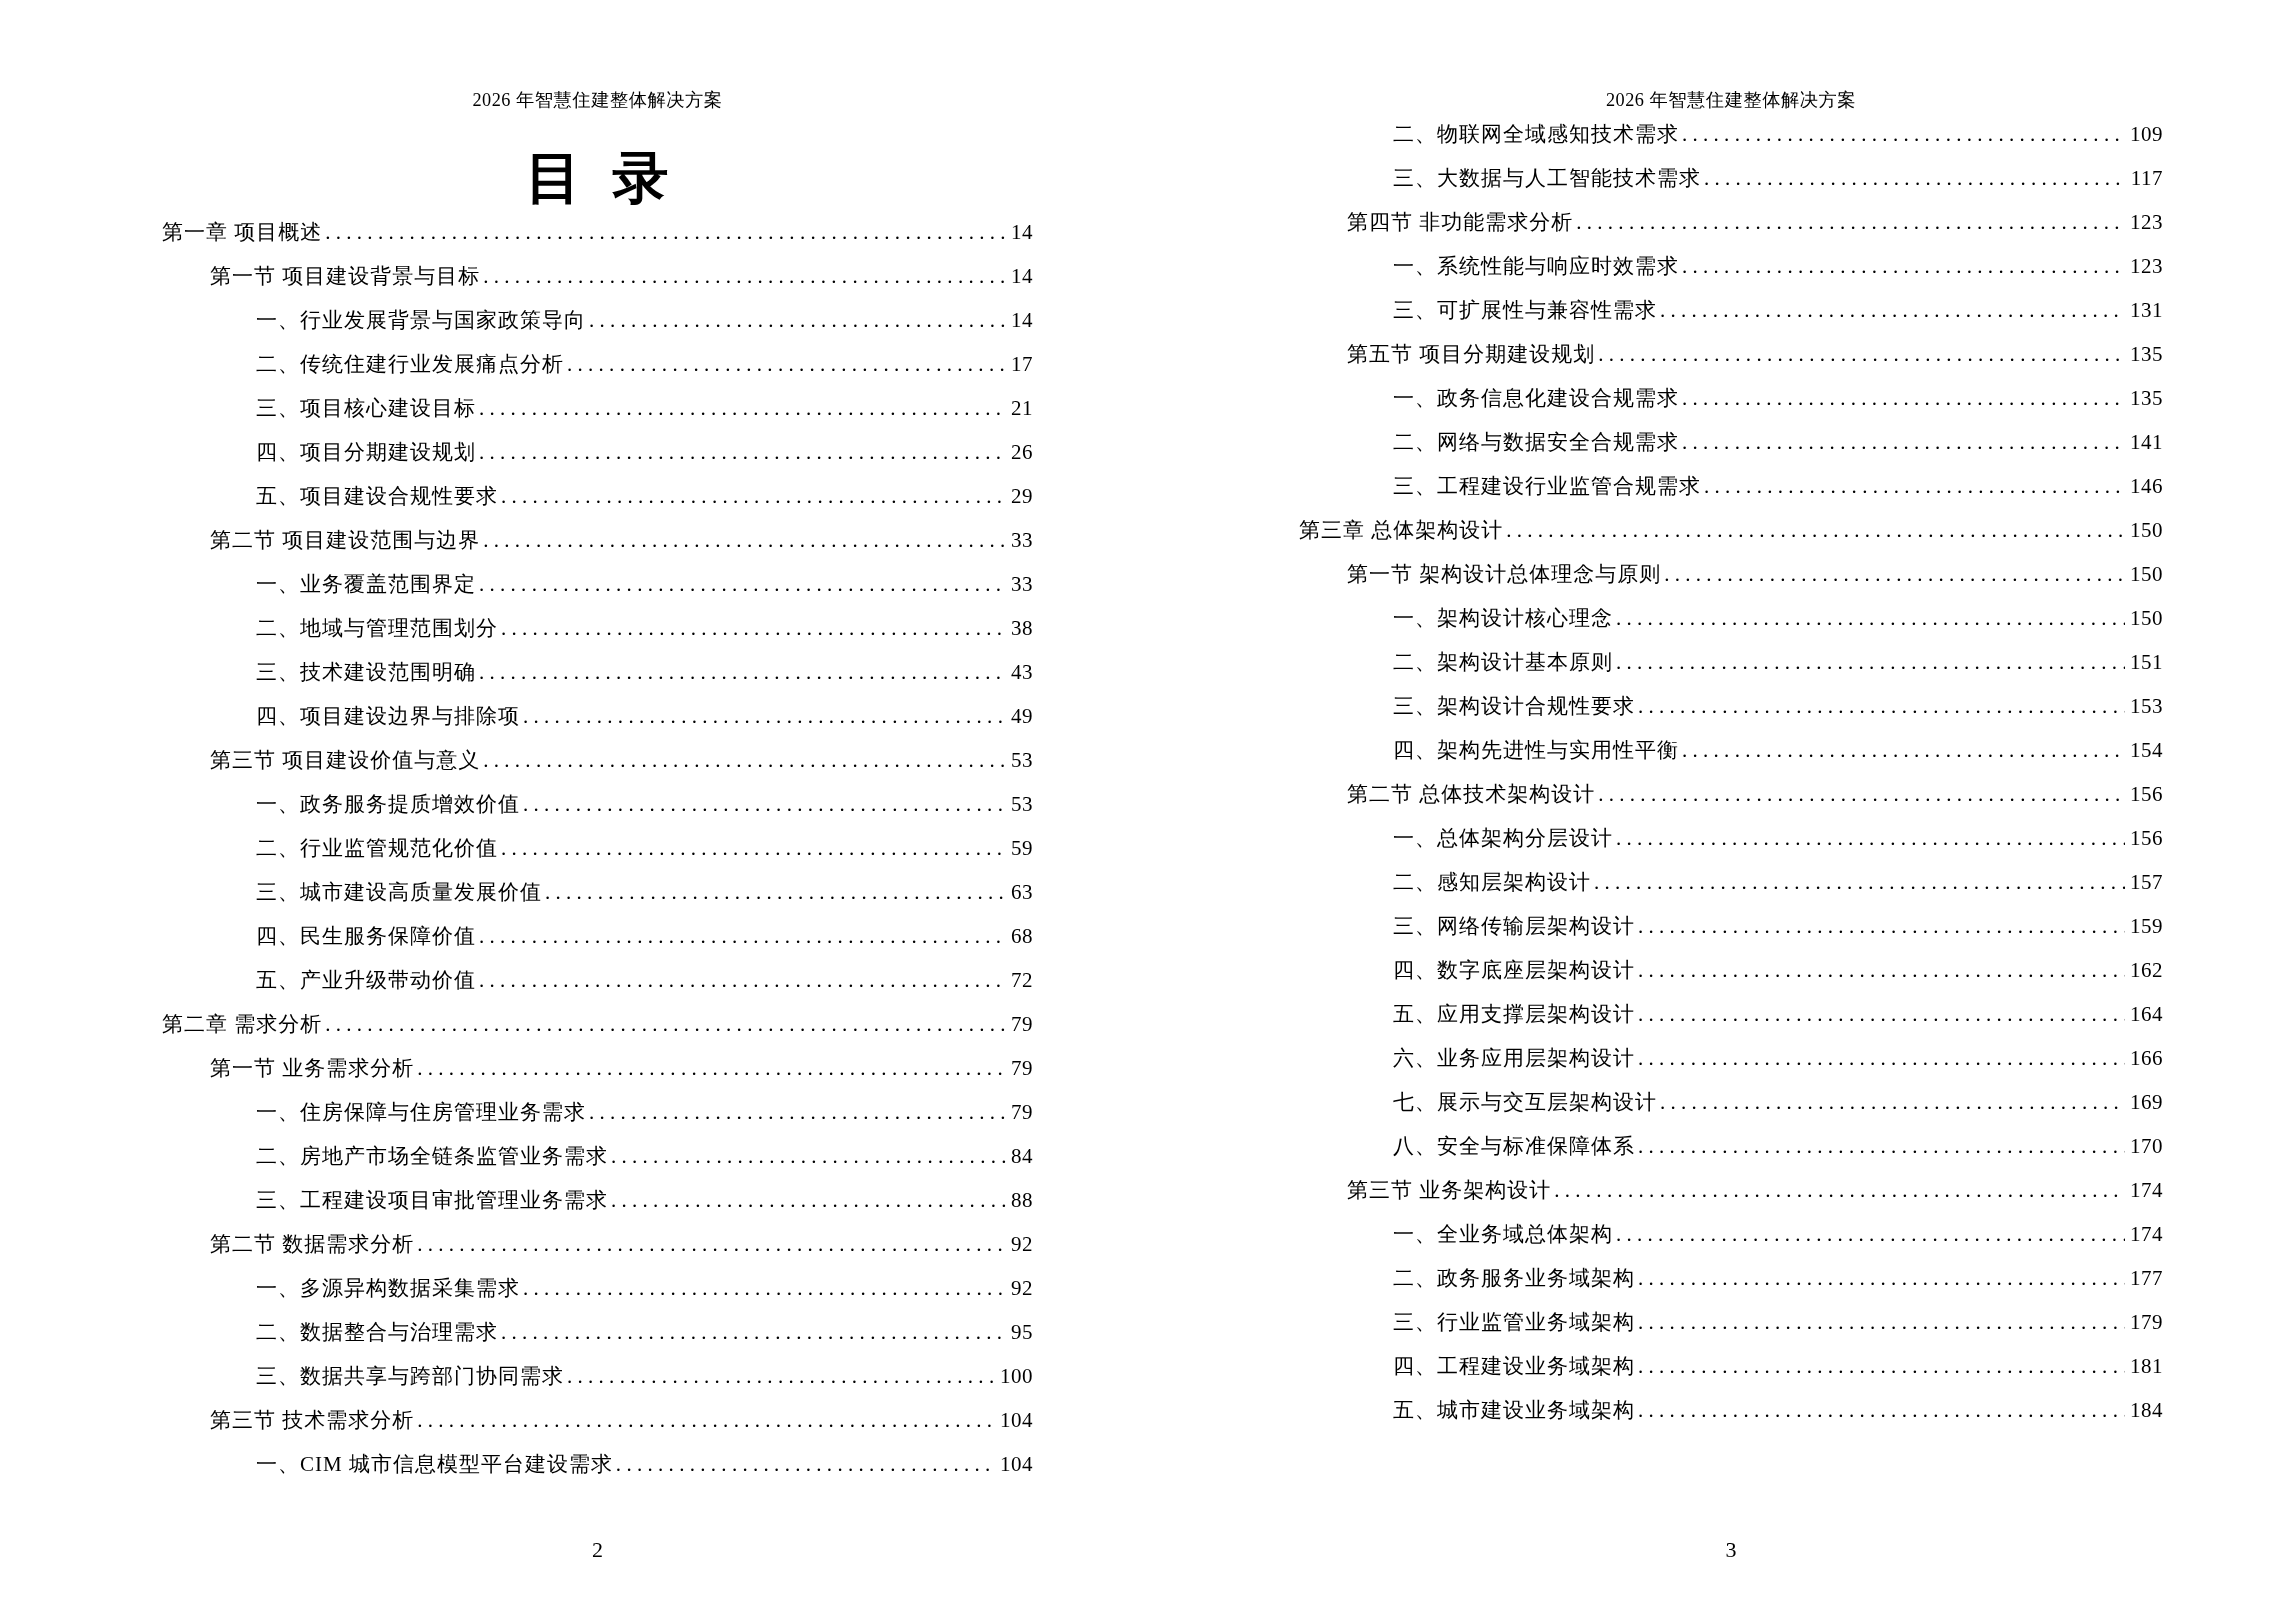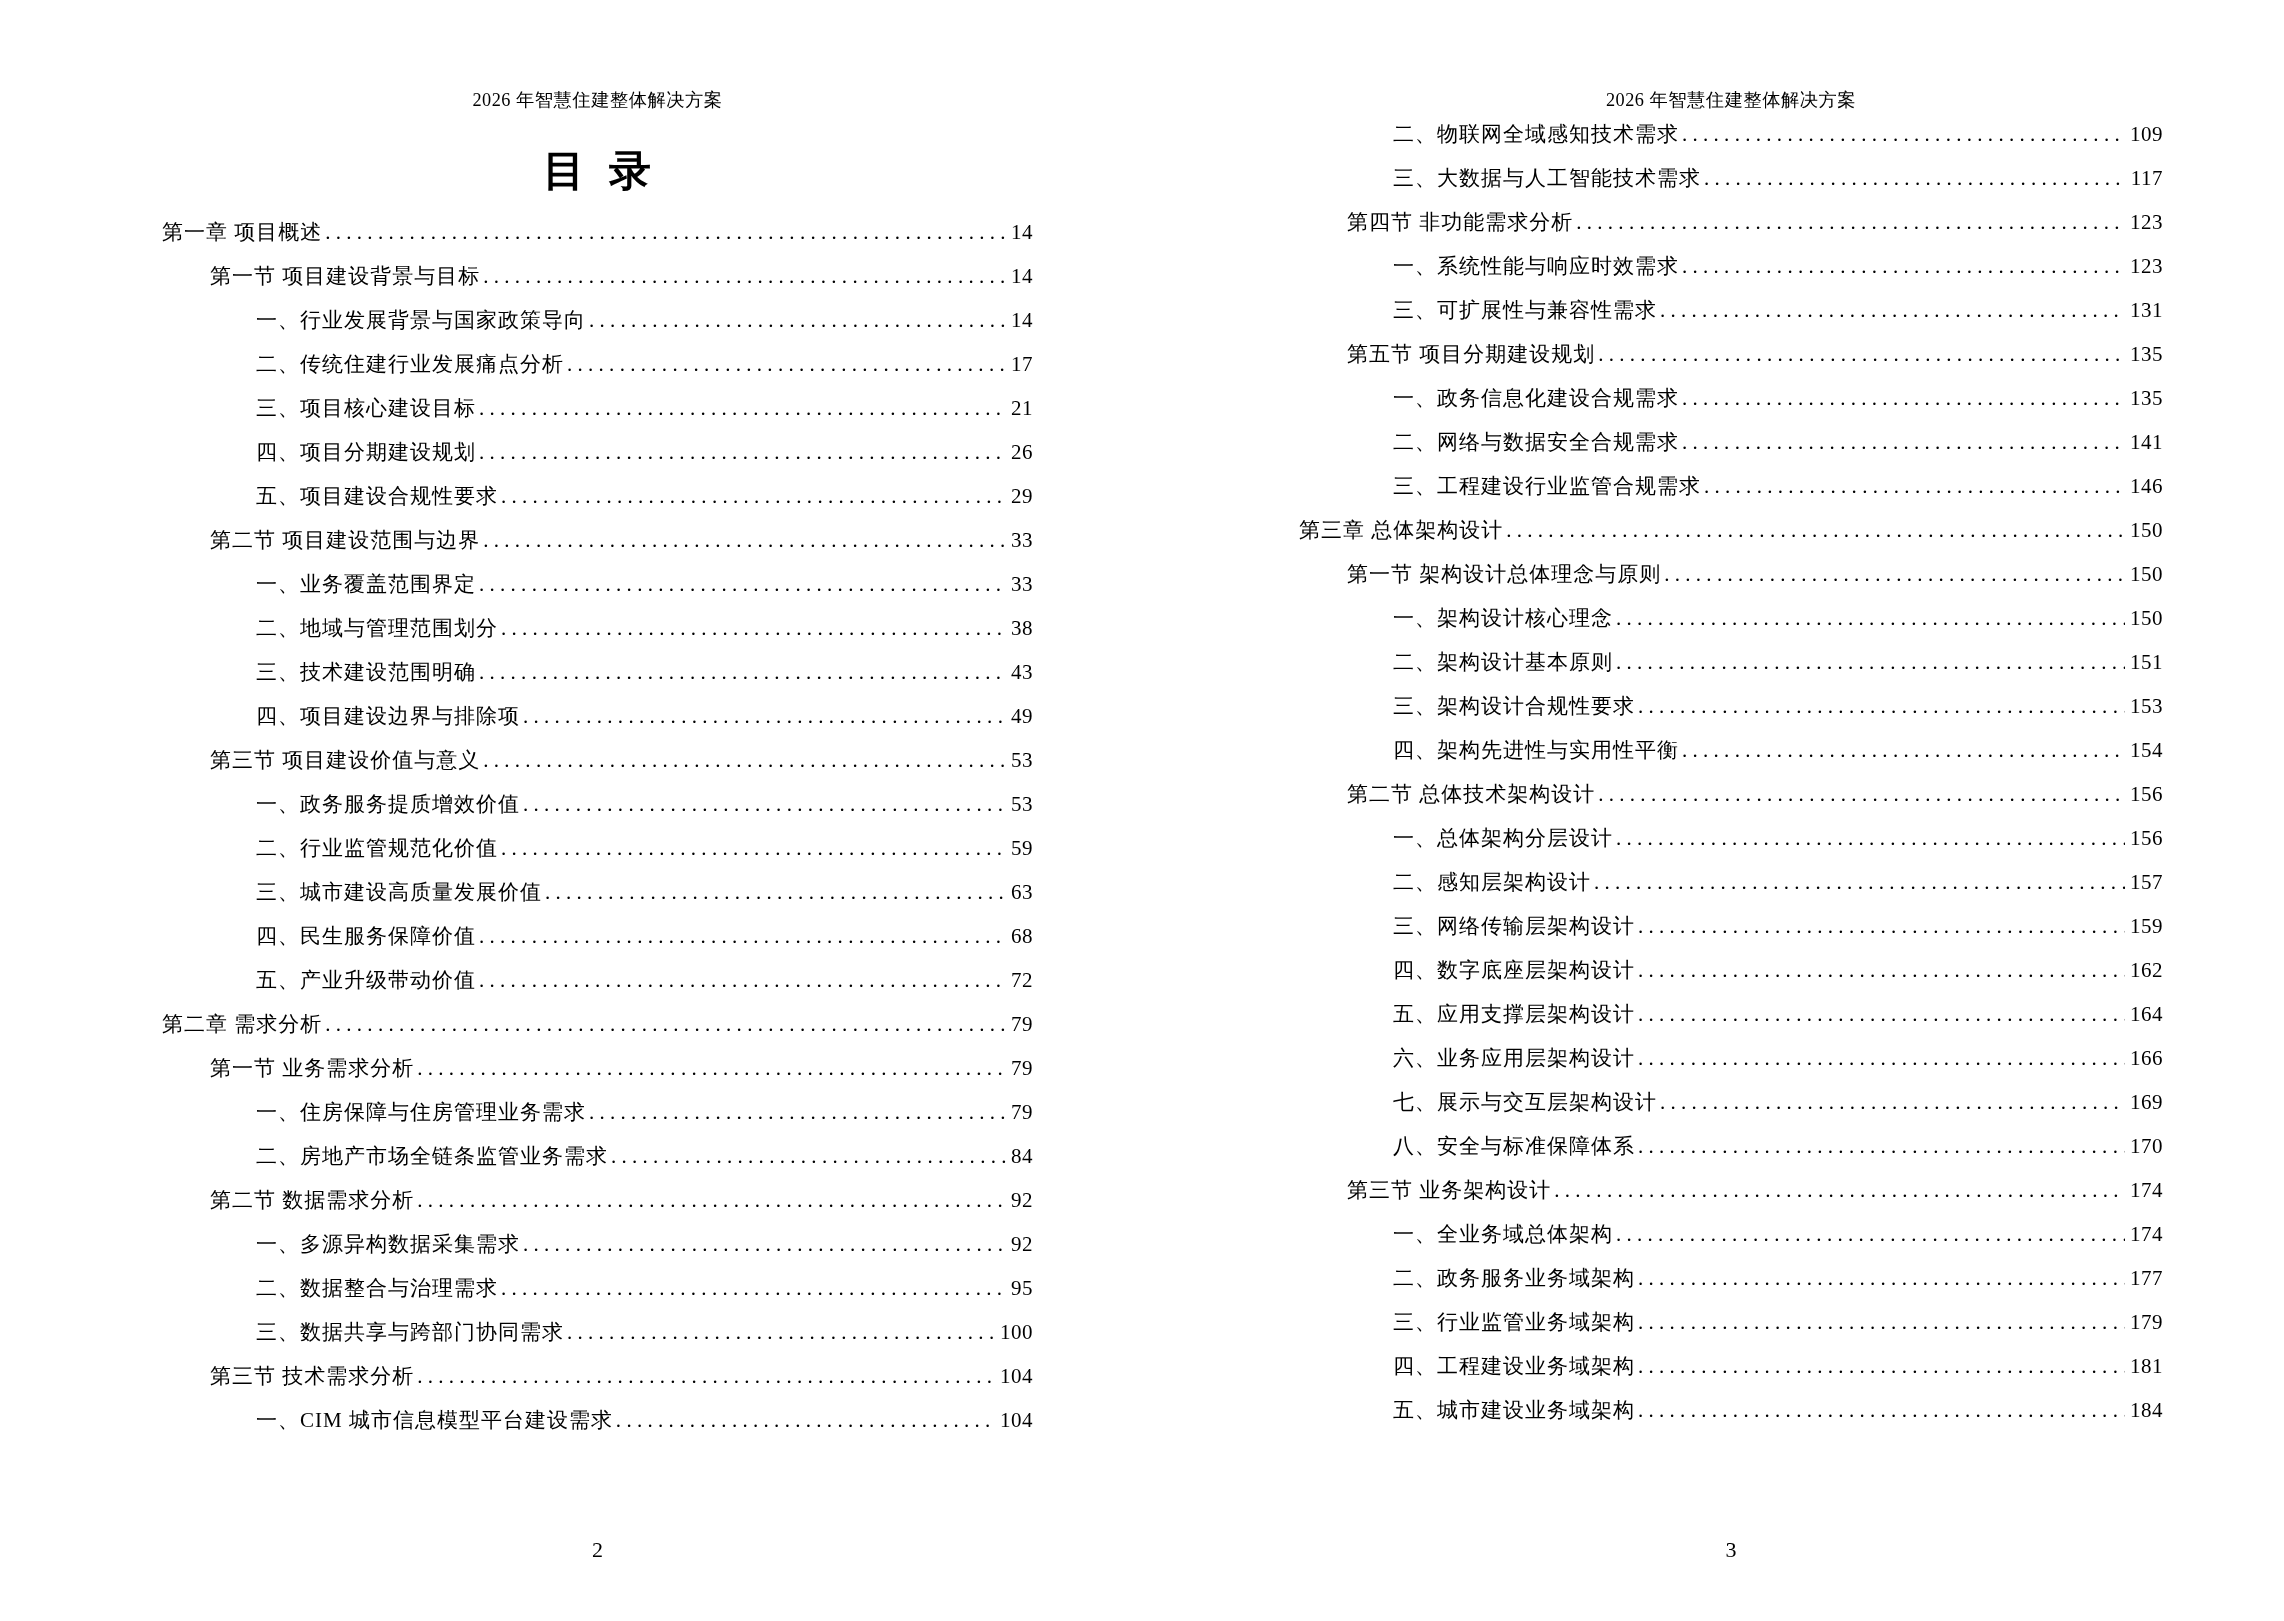--- a/index.html
+++ b/index.html
@@ -27,21 +27,21 @@
     line-height: 1.15;
     letter-spacing: 0.5px;
     white-space: pre;
   }
   .toc-title {
     position: absolute;
     top: 150px;
     left: 0; width: 100%;
     margin: 0;
     text-align: center;
-    font-size: 42px;
+    font-size: 56px;
     font-weight: bold;
     line-height: 1;
     letter-spacing: 1px;
     white-space: pre;
   }
   .entries {
     position: absolute;
     left: 0; right: 0;
   }
   #entries-left  { top: 210px; }
@@ -198,20 +198,25 @@
         <div class="row lvl2">
           <span class="lbl">一、住房保障与住房管理业务需求</span>
           <span class="dots"></span>
           <span class="num">79</span>
         </div>
         <div class="row lvl2">
           <span class="lbl">二、房地产市场全链条监管业务需求</span>
           <span class="dots"></span>
           <span class="num">84</span>
         </div>
+        <div class="row lvl2">
+          <span class="lbl">三、工程建设项目审批管理业务需求</span>
+          <span class="dots"></span>
+          <span class="num">88</span>
+        </div>
         <div class="row lvl1">
           <span class="lbl">第二节 数据需求分析</span>
           <span class="dots"></span>
           <span class="num">92</span>
         </div>
         <div class="row lvl2">
           <span class="lbl">一、多源异构数据采集需求</span>
           <span class="dots"></span>
           <span class="num">92</span>
         </div>

